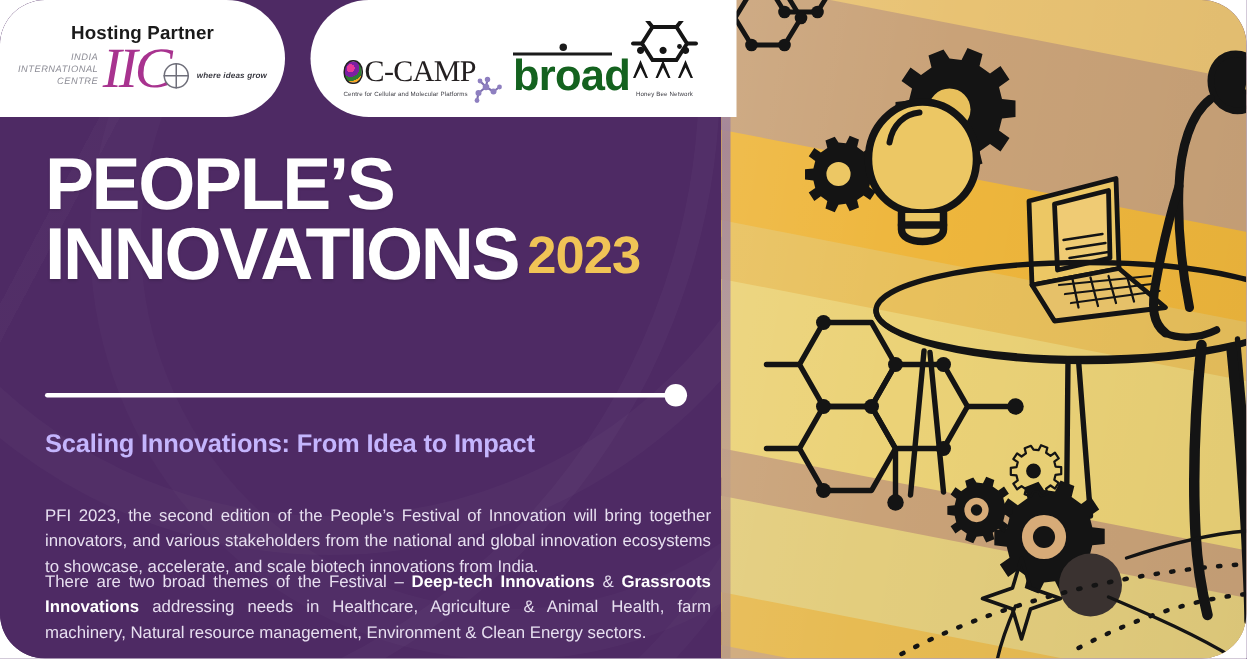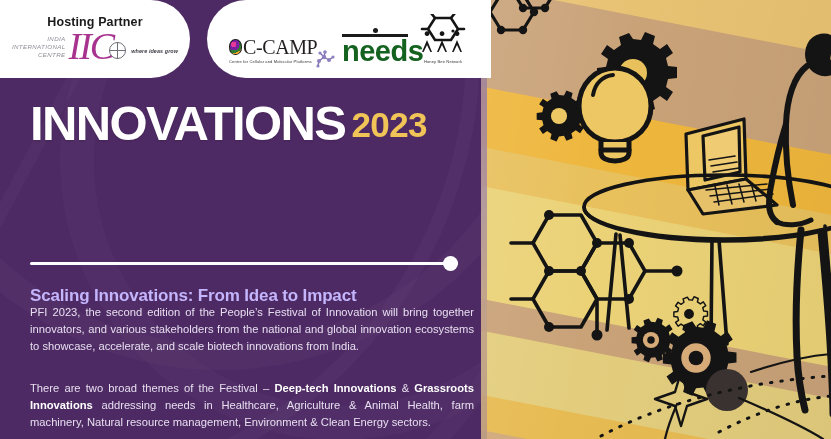--- a/index.html
+++ b/index.html
@@ -2,20 +2,21 @@
 <html><head>
 <meta charset="utf-8">
 <style>
   * { margin:0; padding:0; box-sizing:border-box; }
   html,body{ width:831px; height:439px; overflow:hidden; background:#fff; }
   body{ font-family:"Liberation Sans", sans-serif; }
 
   #poster{
     position:relative; width:831px; height:439px; overflow:hidden;
     background:#4d2a63;
+    border-radius:30px;
   }
 
   
   .left-panel{
     position:absolute; left:0; top:0; width:481px; height:439px;
     background:#4e2a64; overflow:hidden;
   }
   .left-panel .swoosh{ position:absolute; opacity:.5; }
   .sw1{ width:700px; height:700px; border-radius:50%;
         border:26px solid rgba(255,255,255,.045);
@@ -106,21 +107,21 @@
   .year{ color:#f0c456; font-size:35px; font-weight:bold; letter-spacing:-.6px;
          line-height:1; padding-bottom:5px; }
   .rule{ position:absolute; left:30px; top:262px; width:428px; height:3px; background:#fff; border-radius:2px; }
   .rule-dot{ position:absolute; left:443px; top:256px; width:15px; height:15px; border-radius:50%; background:#fff; }
 
   
   .tagline{ position:absolute; left:30px; top:286px; font-size:17px; font-weight:bold;
             color:#c4b5fd; letter-spacing:-.15px; }
   .para{ position:absolute; left:30px; width:444px; color:#e7dff0;
          font-size:11.2px; line-height:1.52; text-align:justify; }
-  .para1{ top:304px; }
+  .para1{ top:336px; }
   .para2{ top:380px; }
   .para b{ color:#ffffff; font-weight:bold;margin-top:44px; }
 </style>
 </head>
 <body>
 
 <div id="poster">
 
   <div class="left-panel">
     <div class="swoosh sw1"></div>
@@ -336,21 +337,21 @@
               <circle cx="18" cy="9" r="1.6"></circle>
                 <circle cx="3" cy="18" r="1.6"></circle>
               <circle cx="5" cy="5" r="1.6"></circle>
             </g>
           </svg>
         </div>
 
         <div class="gian">
           <div class="gian-dot"></div>
           <div class="gian-bar"></div>
-          <div class="gian-txt">needs</div>
+          <div class="gian-txt">broad</div>
         </div>
 
         <div class="hbn">
           <svg width="48" height="40" viewBox="0 0 48 40">
             <g stroke="#151515" stroke-width="2.6" fill="none" stroke-linecap="round">
               <polygon points="16,4 32,4 39,15 32,26 16,26 9,15"></polygon>
               <line x1="16" y1="4" x2="12" y2="-1"></line>
                 <line x1="32" y1="4" x2="36" y2="-1"></line>
               <line x1="39" y1="15" x2="45" y2="15"></line>
                 <line x1="9" y1="15" x2="3" y2="15"></line>
@@ -363,20 +364,21 @@
             </g>
           </svg>
           <div class="hbn-sub">Honey Bee Network</div>
         </div>
 
       </div>
     </div>
   </div>
 
   <div class="title-wrap">
+    <div class="ttl">PEOPLE’S</div>
     <div class="ttl-3">
       <span class="ttl">INNOVATIONS</span>
       <span class="year">2023</span>
     </div>
   </div>
   <div class="rule"></div>
   <div class="rule-dot"></div>
 
   <div class="tagline">Scaling Innovations: From Idea to Impact</div>
 

